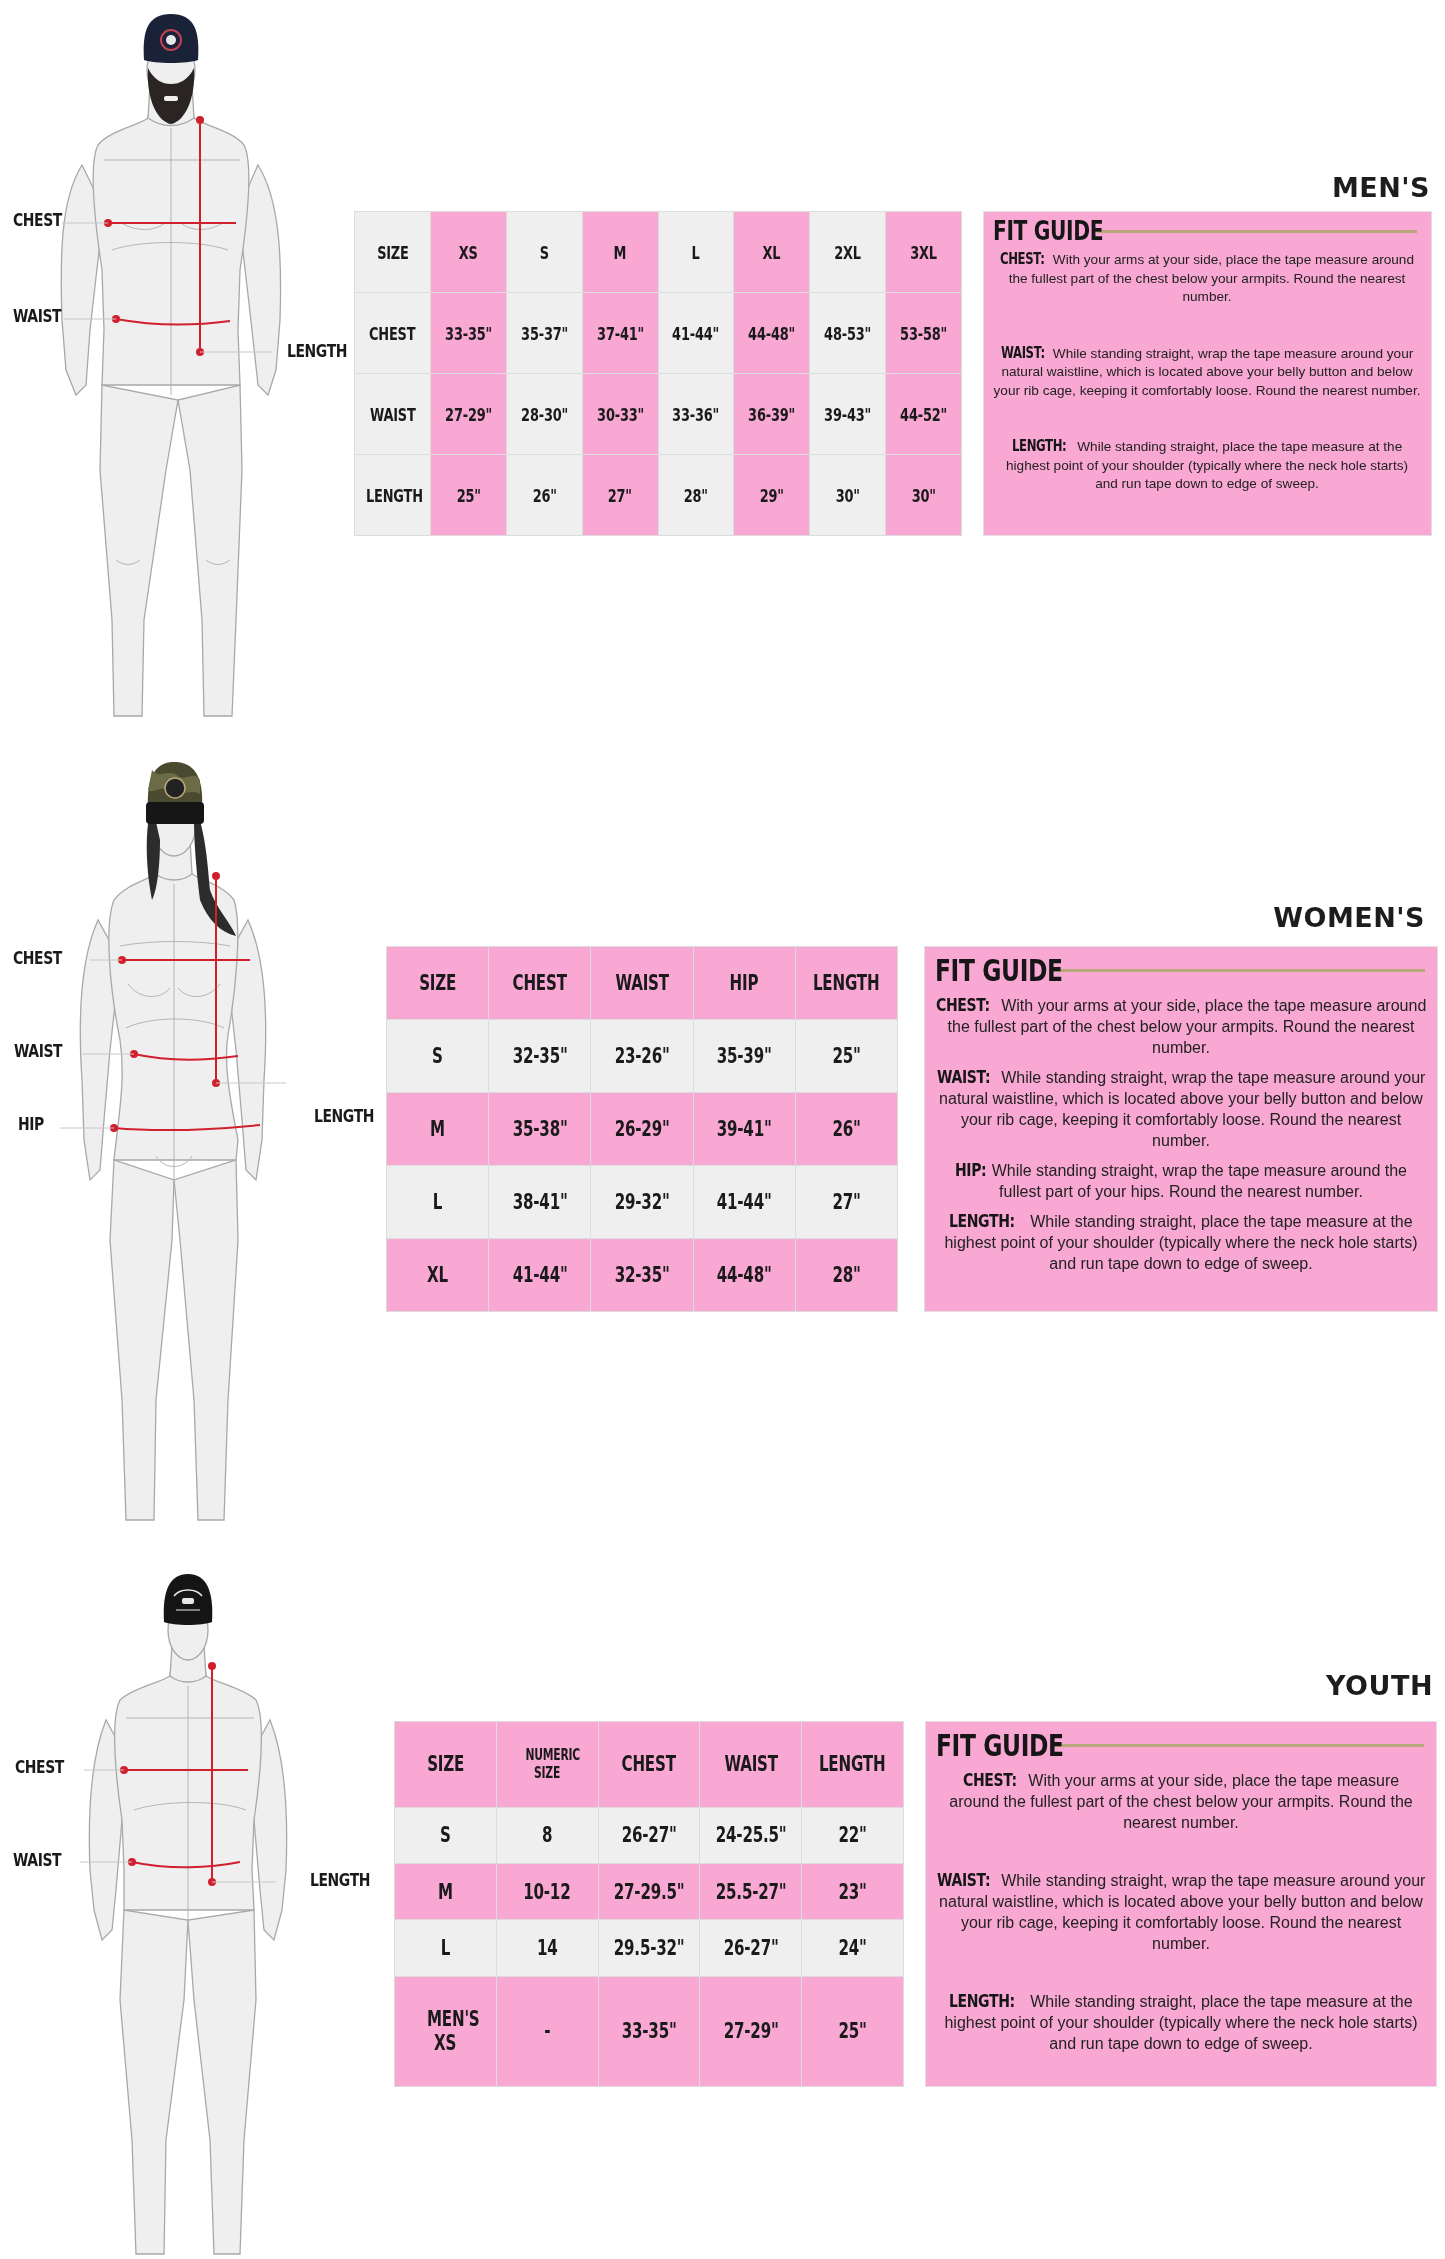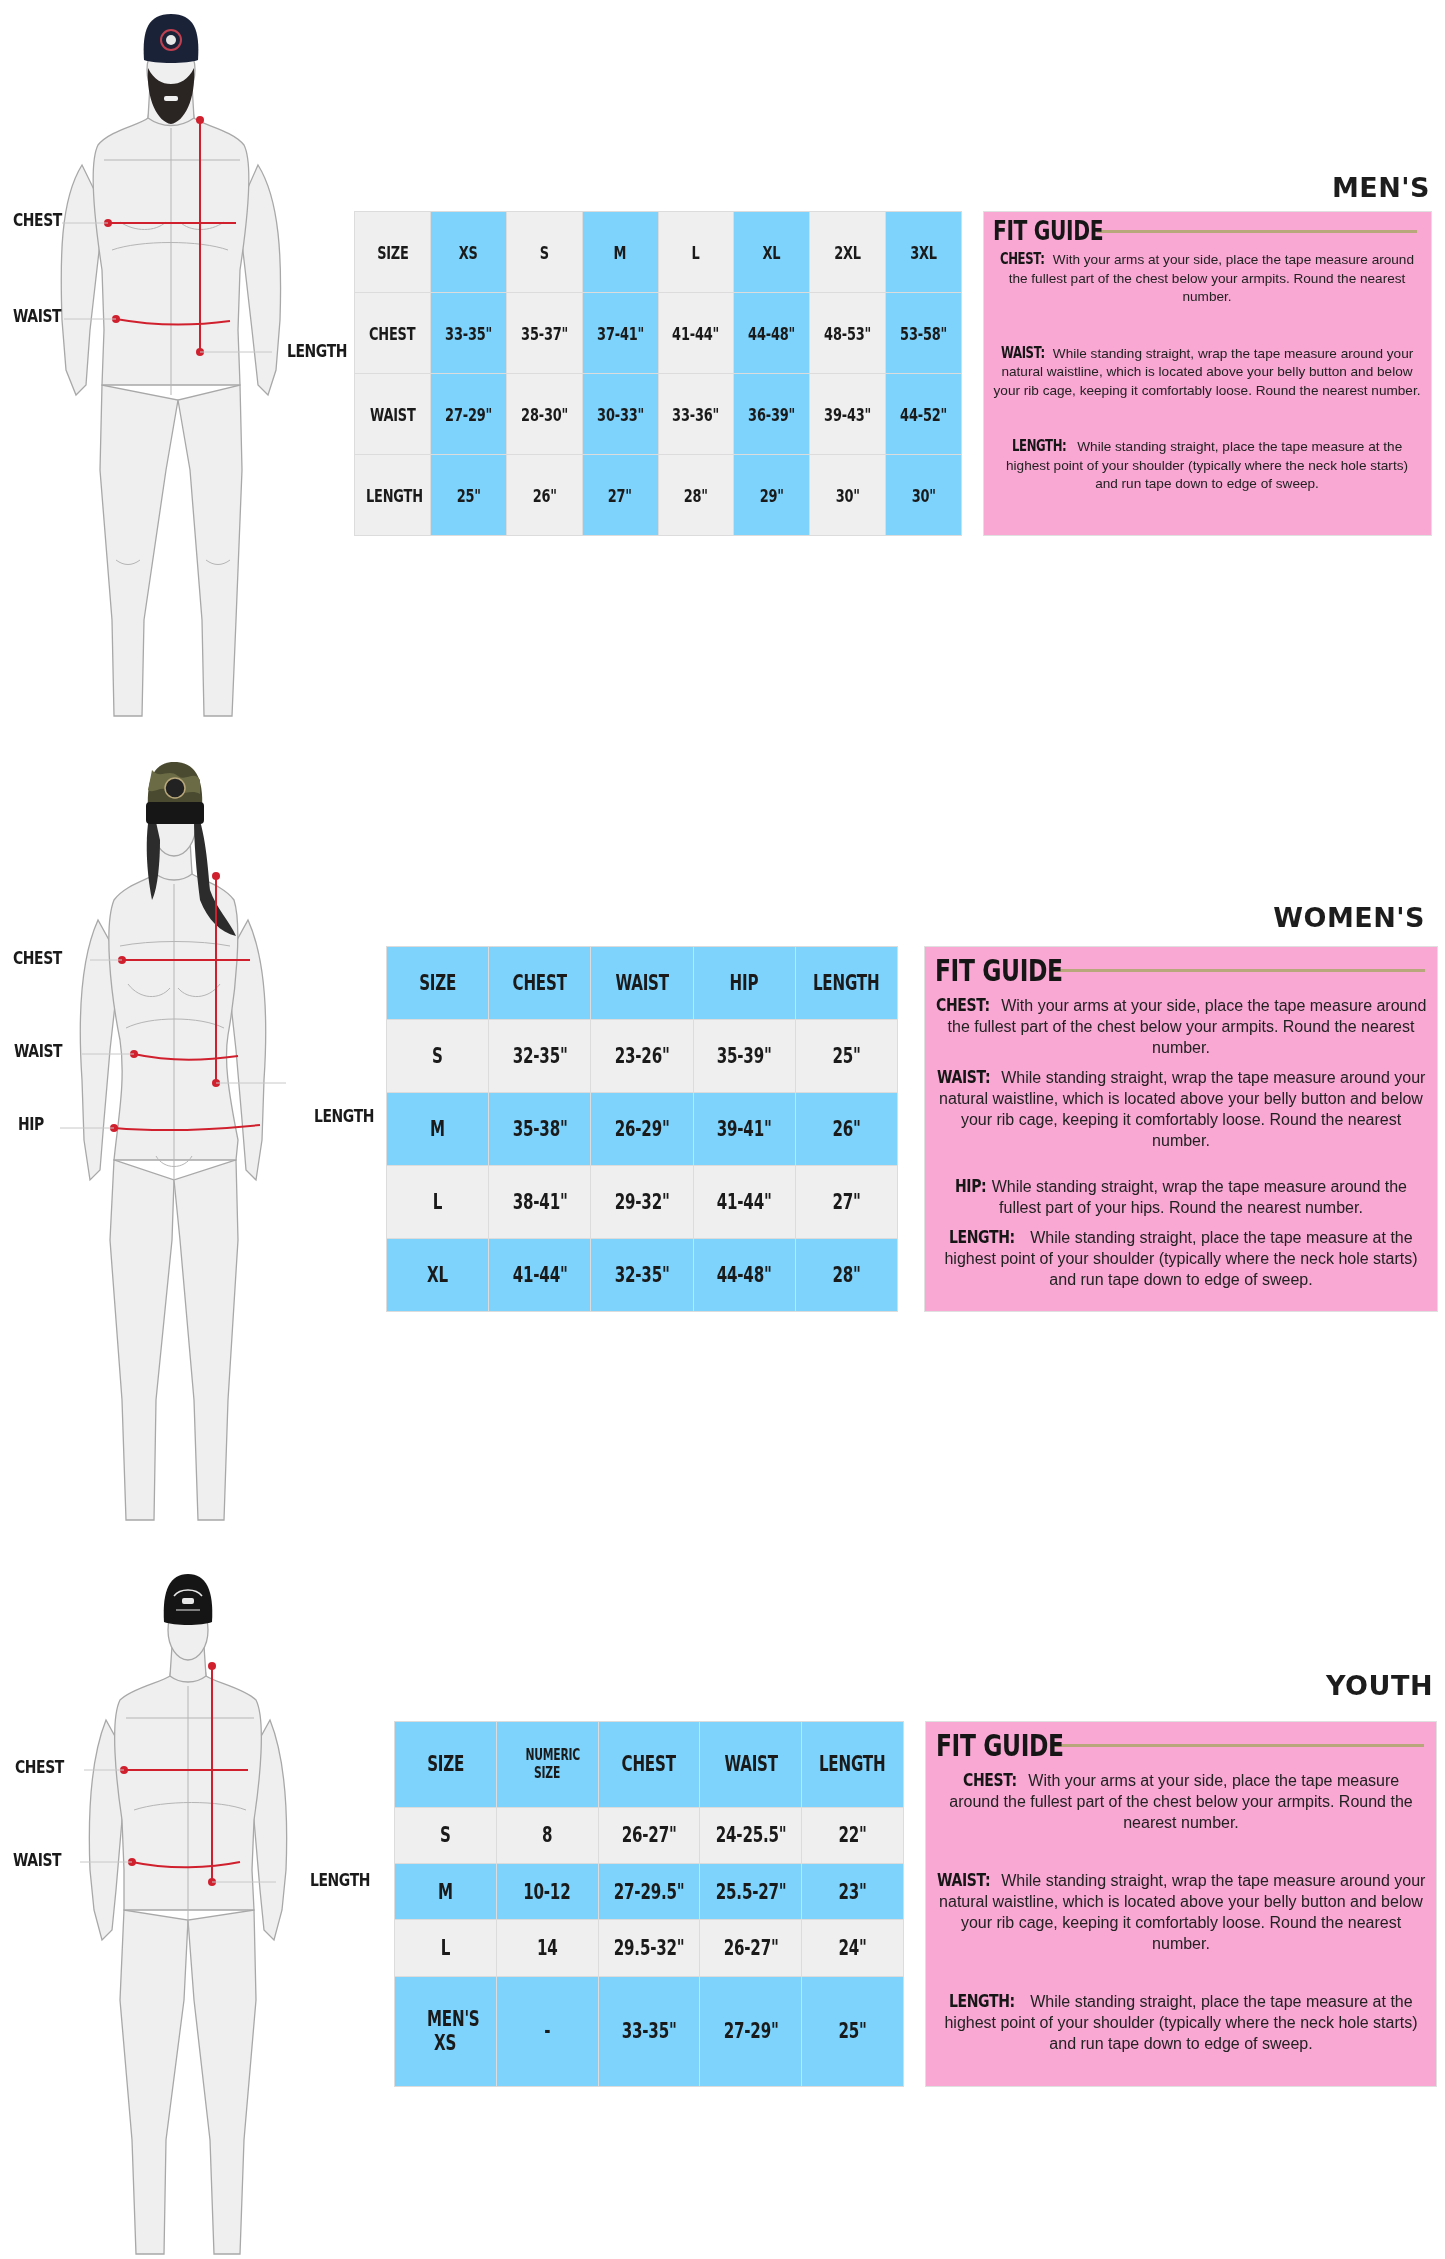--- a/index.html
+++ b/index.html
@@ -13,21 +13,21 @@
   .fig-label { position: absolute; font-family: "DejaVu Sans", sans-serif; font-weight: bold; font-size: 17px; letter-spacing: -0.5px; transform: scaleX(0.82); transform-origin: left center; color: #1a1a1a; white-space: nowrap; }
 
   
   .sec-title { position: absolute; font-family: "DejaVu Sans", sans-serif; font-weight: bold; font-size: 27px; letter-spacing: 0.5px; color: #1d1d1d; text-align: right; white-space: nowrap; }
 
   
   .size-table { position: absolute; border-collapse: collapse; table-layout: fixed; }
   .size-table td { border: 1.5px solid #dcdcdc; text-align: center; vertical-align: middle; padding: 0; font-family: "DejaVu Sans", sans-serif; font-weight: bold; color: #1a1a1a; }
   .size-table td span { display: inline-block; transform: scaleX(0.72); letter-spacing: -0.3px; white-space: nowrap; }
   .size-table td.gray { background: #efefef; }
-  .size-table td.white { background: #7dd3fc; }
+  .size-table td.white { background: #f9a8d4; }
   .men-table td { font-size: 18px; }
   .wy-table td { font-size: 21px; }
   .size-table td.small span { font-size: 15px; line-height: 18px; white-space: normal; }
 
   
   .fit-guide { position: absolute; background: #f9a8d4; border: 1px solid #e0e0e0; box-sizing: border-box; text-align: center; }
   .fg-head { display: flex; align-items: center; }
   .fg-title { font-family: "DejaVu Sans", sans-serif; font-weight: bold; color: #161616; transform: scaleX(0.78); transform-origin: left center; white-space: nowrap; letter-spacing: -0.5px; }
   .fg-rule { flex: 1; height: 3px; background: #b8a77a; }
   .fg-item { font-family: "Liberation Sans", sans-serif; color: #222; }
@@ -292,21 +292,21 @@
       <div class="fg-rule"></div>
     </div>
     <div class="fg-item" style="margin-top:6px;">
       <span class="fg-key">CHEST:</span>
       <span>With your arms at your side, place the tape measure around the fullest part of the chest below your armpits. Round the nearest number.</span>
     </div>
     <div class="fg-item" style="margin-top:8px;">
       <span class="fg-key">WAIST:</span>
       <span>While standing straight, wrap the tape measure around your natural waistline, which is located above your belly button and below your rib cage, keeping it comfortably loose. Round the nearest number.</span>
     </div>
-    <div class="fg-item" style="margin-top:24px;">
+    <div class="fg-item" style="margin-top:8px;">
       <span class="fg-key">HIP:</span>
       <span>While standing straight, wrap the tape measure around the fullest part of your hips. Round the nearest number.</span>
     </div>
     <div class="fg-item" style="margin-top:8px;">
       <span class="fg-key">LENGTH:</span>
       <span>While standing straight, place the tape measure at the highest point of your shoulder (typically where the neck hole starts) and run tape down to edge of sweep.</span>
     </div>
   </div>
 </div>
 

